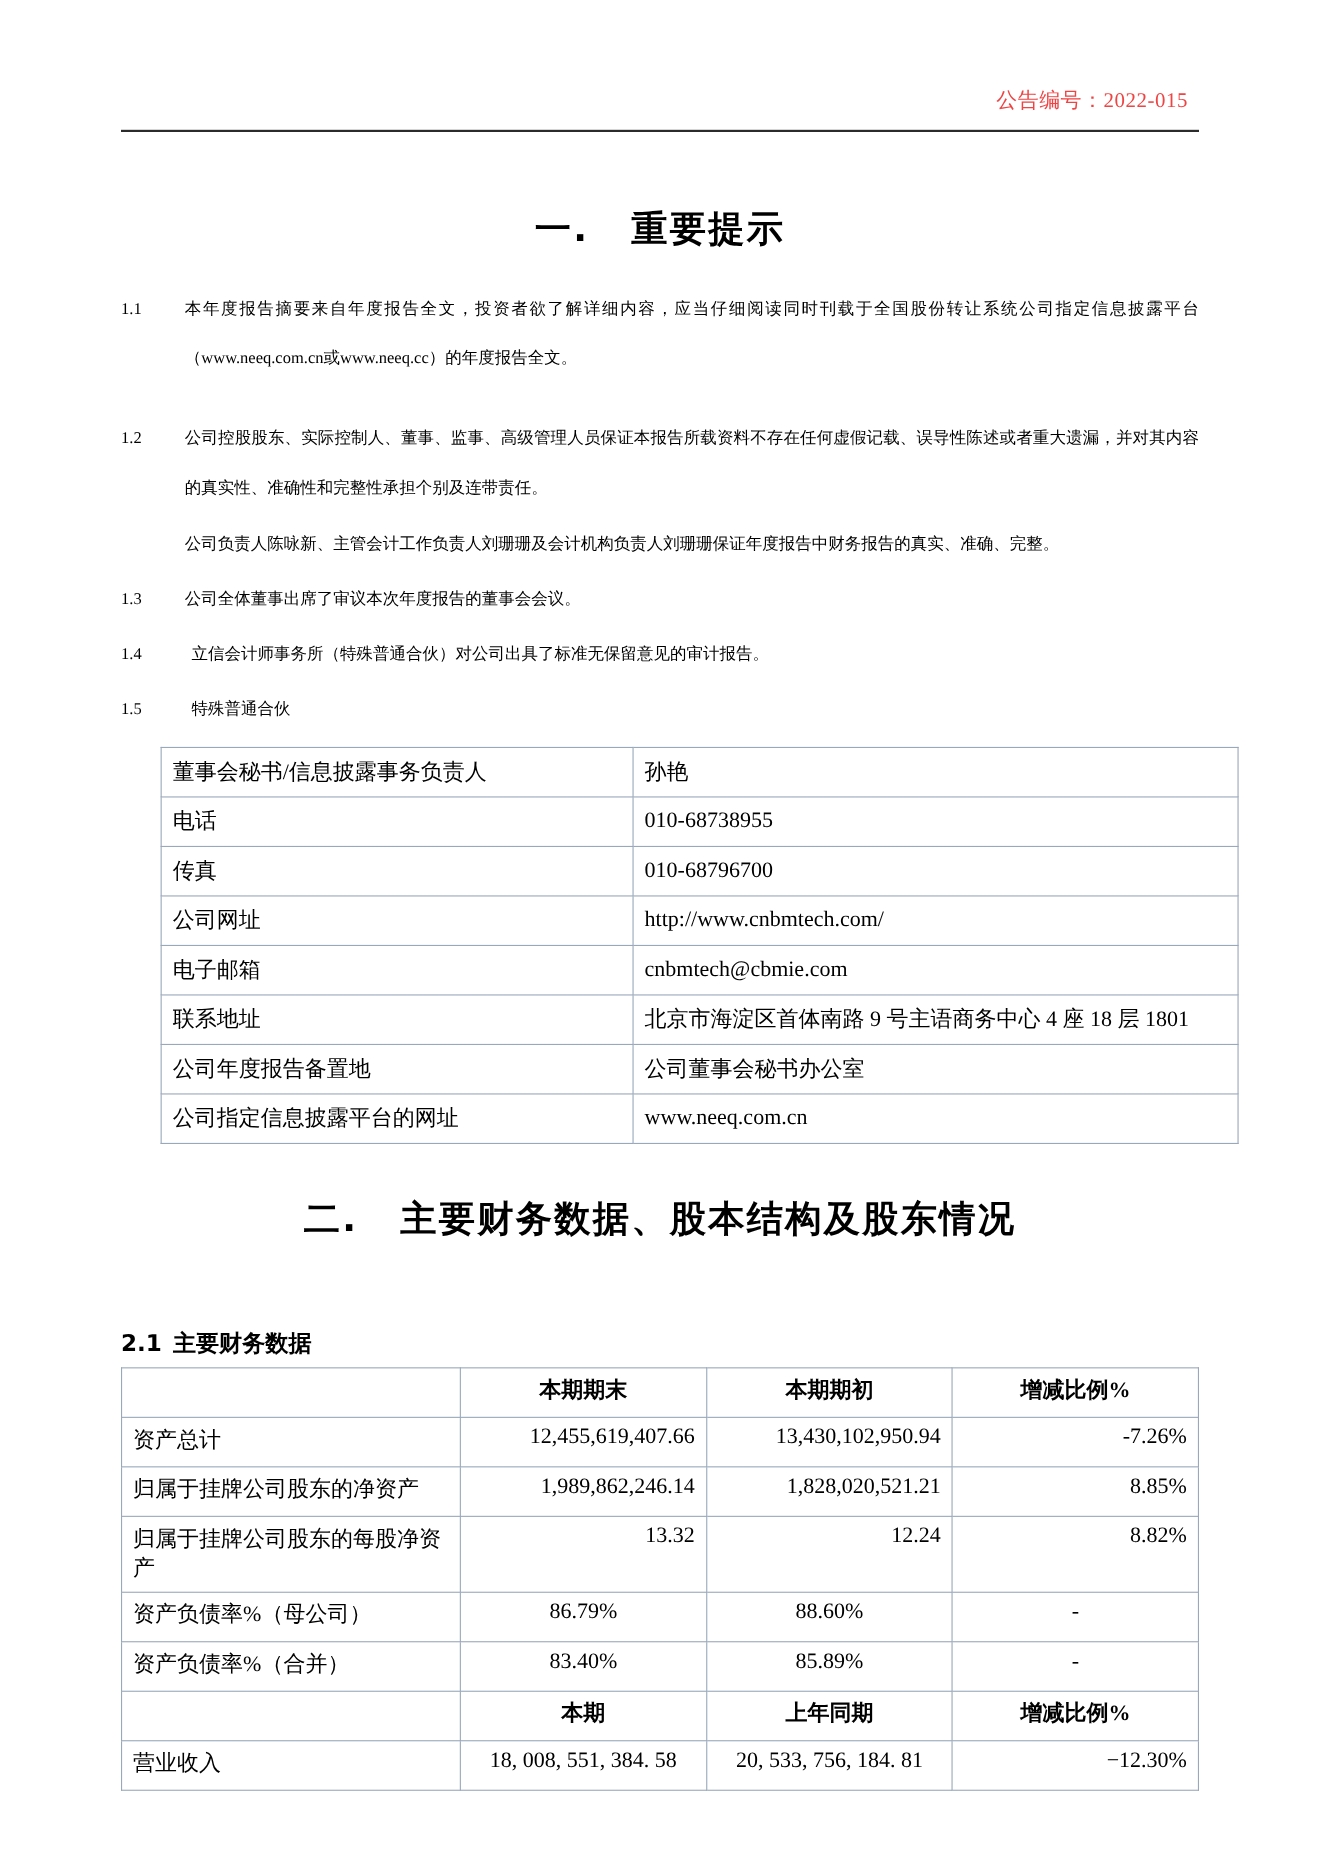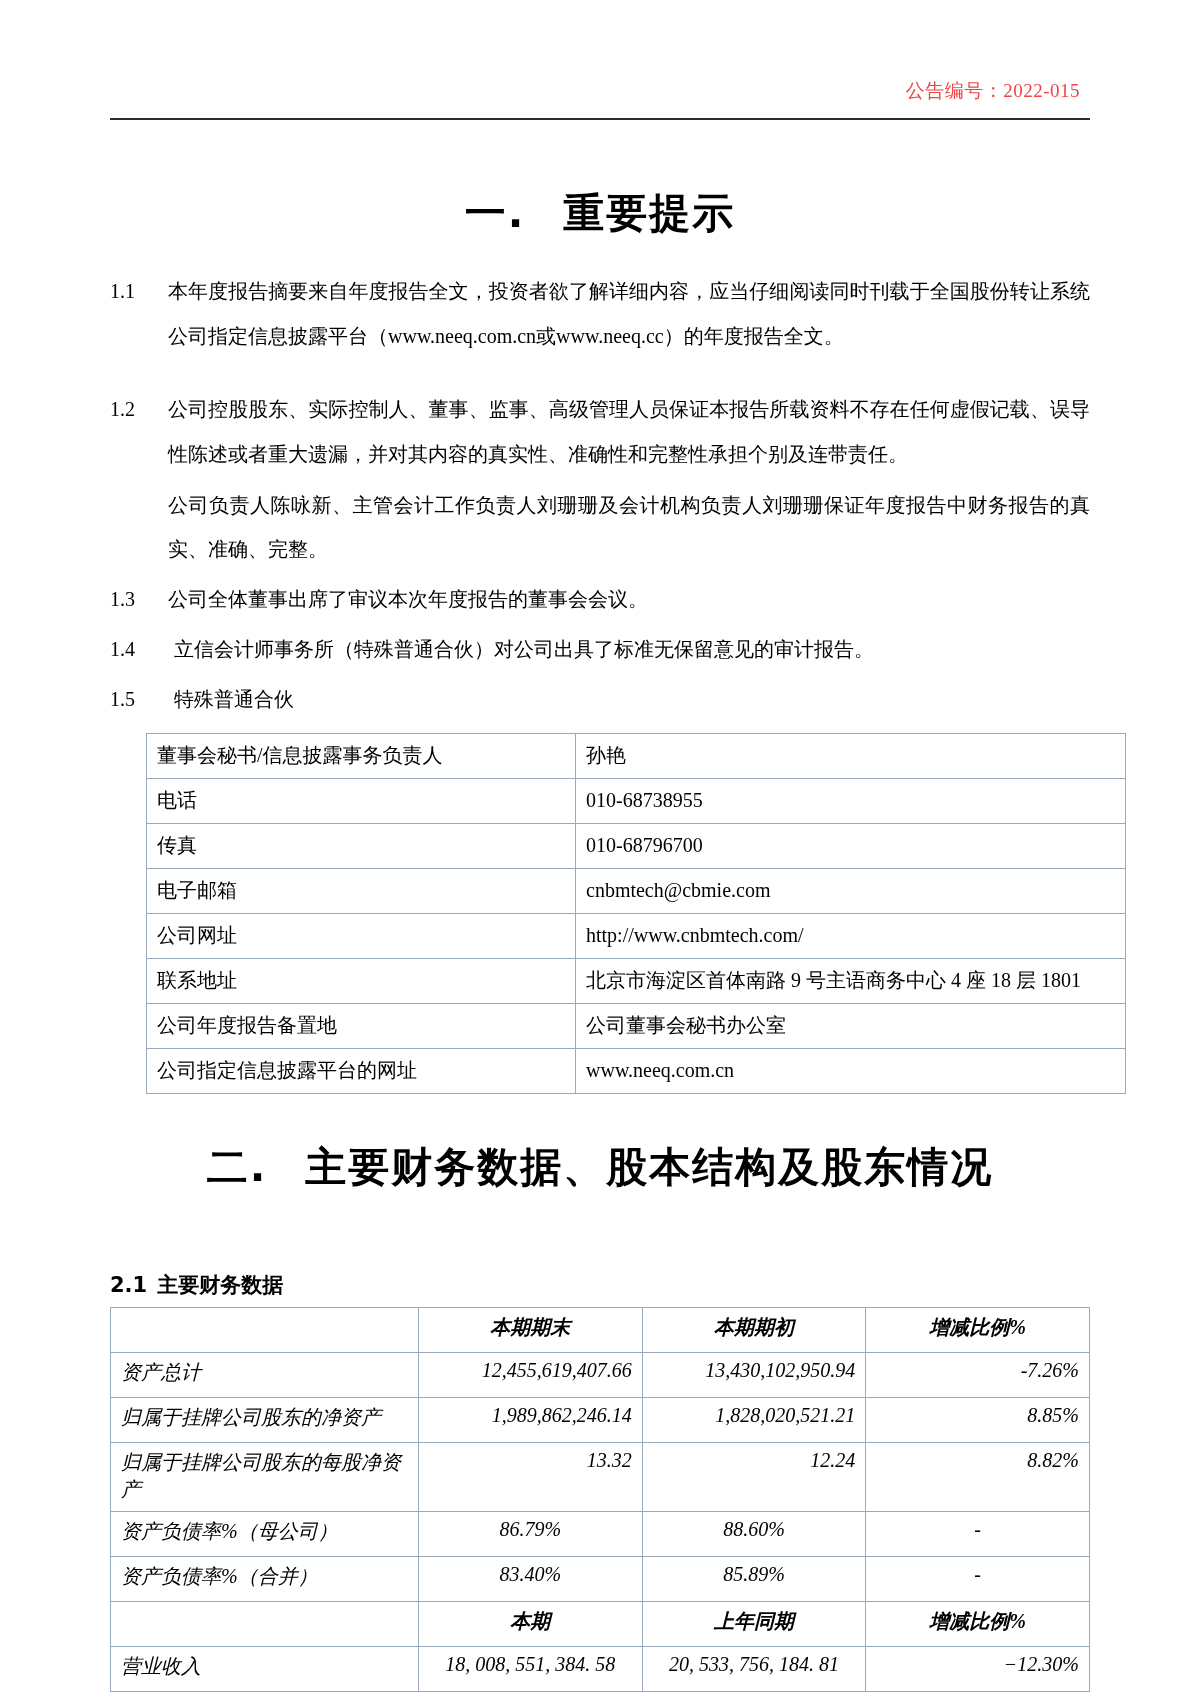--- a/index.html
+++ b/index.html
@@ -31,31 +31,31 @@
     color: #ef4444;
     font-family: "Liberation Serif", serif;
   }
   .header-rule {
     margin-top: 14px;
     border-top: 2px solid #2b2b2b;
     width: 100%;
   }
   h1.section-title {
     text-align: center;
-    font-size: 41px;
+    font-size: 33px;
     font-weight: bold;
     margin: 66px 0 0 0;
     letter-spacing: 2px;
     font-family: "DejaVu Sans", "Liberation Sans", sans-serif;
   }
   h1.section-title .num {
     margin-right: 38px;
   }
   .para {
-    font-size: 20px;
+    font-size: 15px;
     line-height: 45px;
     margin-top: 28px;
     display: flex;
     align-items: flex-start;
   }
   .para .idx {
     width: 58px;
     flex: 0 0 58px;
     font-family: "Liberation Serif", serif;
   }
@@ -110,21 +110,20 @@
   }
   table.fin {
     margin-top: 8px;
     table-layout: fixed;
   }
   table.fin td {
     border: 1px solid #9aa8bb;
     padding: 6px 10px 8px 10px;
     vertical-align: top;
     height: 30px;
-    font-style: italic;
   }
   table.fin td.hdr {
     text-align: center;
     font-weight: bold;
   }
   table.fin td.rowlabel {
     width: 287px;
   }
   table.fin td.num {
     text-align: right;
@@ -185,26 +184,26 @@
       </tr>
       <tr>
         <td class="label">电话</td>
         <td>010-68738955</td>
       </tr>
       <tr>
         <td class="label">传真</td>
         <td>010-68796700</td>
       </tr>
       <tr>
+        <td class="label">公司网址</td>
+        <td>http://www.cnbmtech.com/</td>
+      </tr>
+      <tr>
         <td class="label">电子邮箱</td>
         <td>cnbmtech@cbmie.com</td>
-      </tr>
-      <tr>
-        <td class="label">公司网址</td>
-        <td>http://www.cnbmtech.com/</td>
       </tr>
       <tr>
         <td class="label">联系地址</td>
         <td>北京市海淀区首体南路 9 号主语商务中心 4 座 18 层 1801</td>
       </tr>
       <tr>
         <td class="label">公司年度报告备置地</td>
         <td>公司董事会秘书办公室</td>
       </tr>
       <tr>

